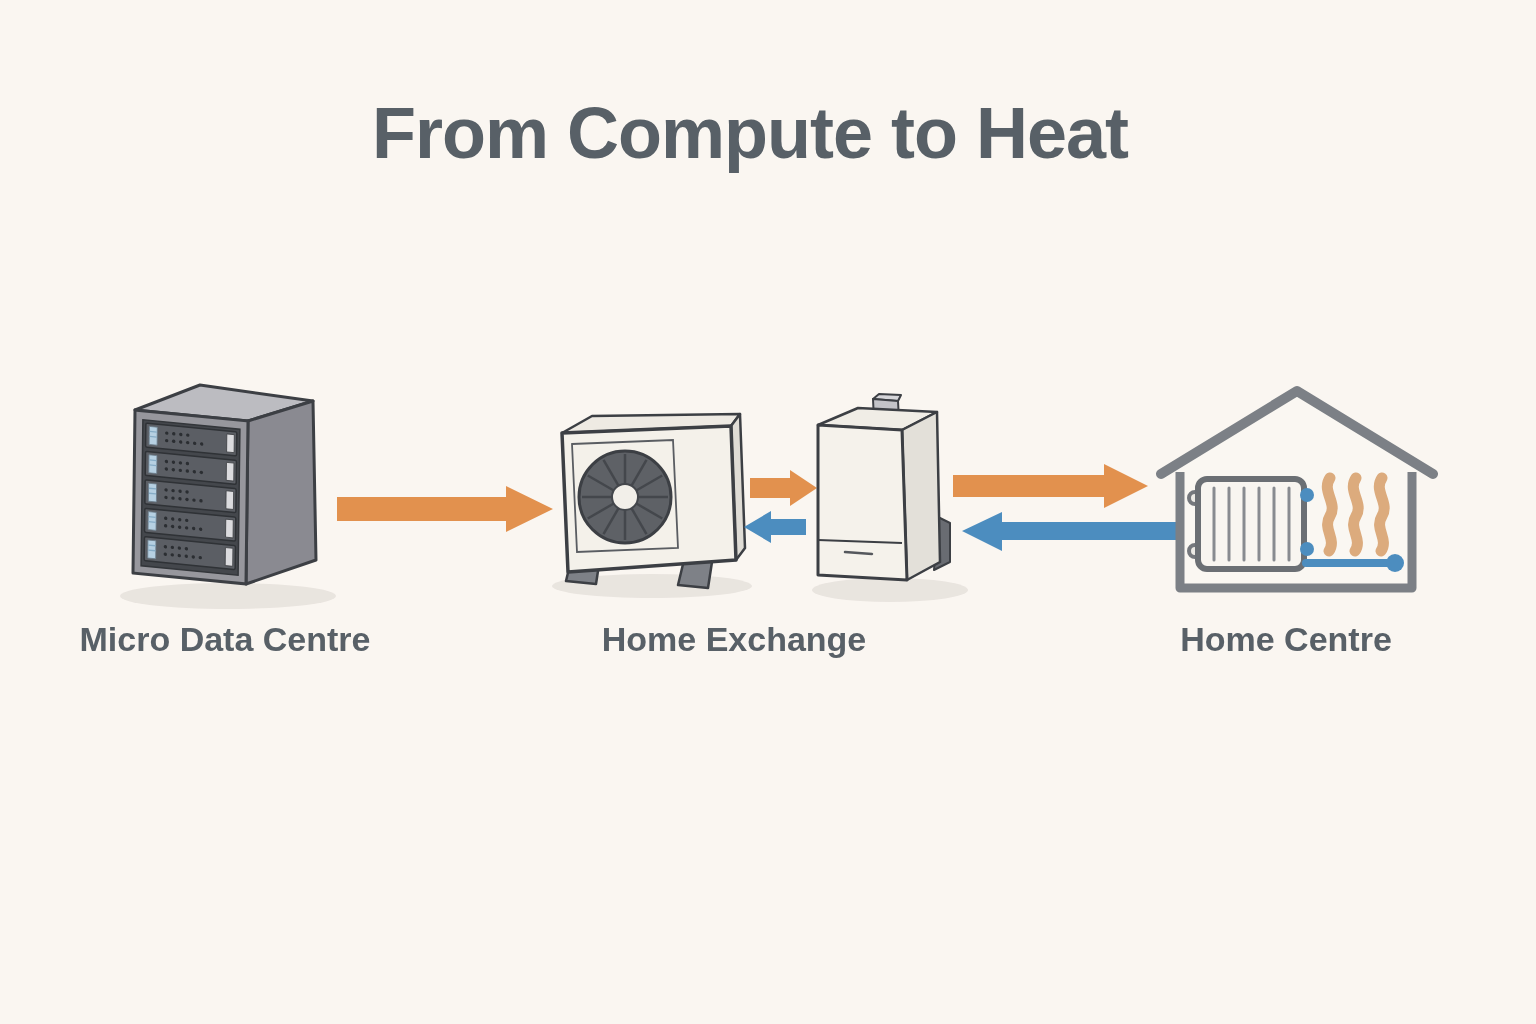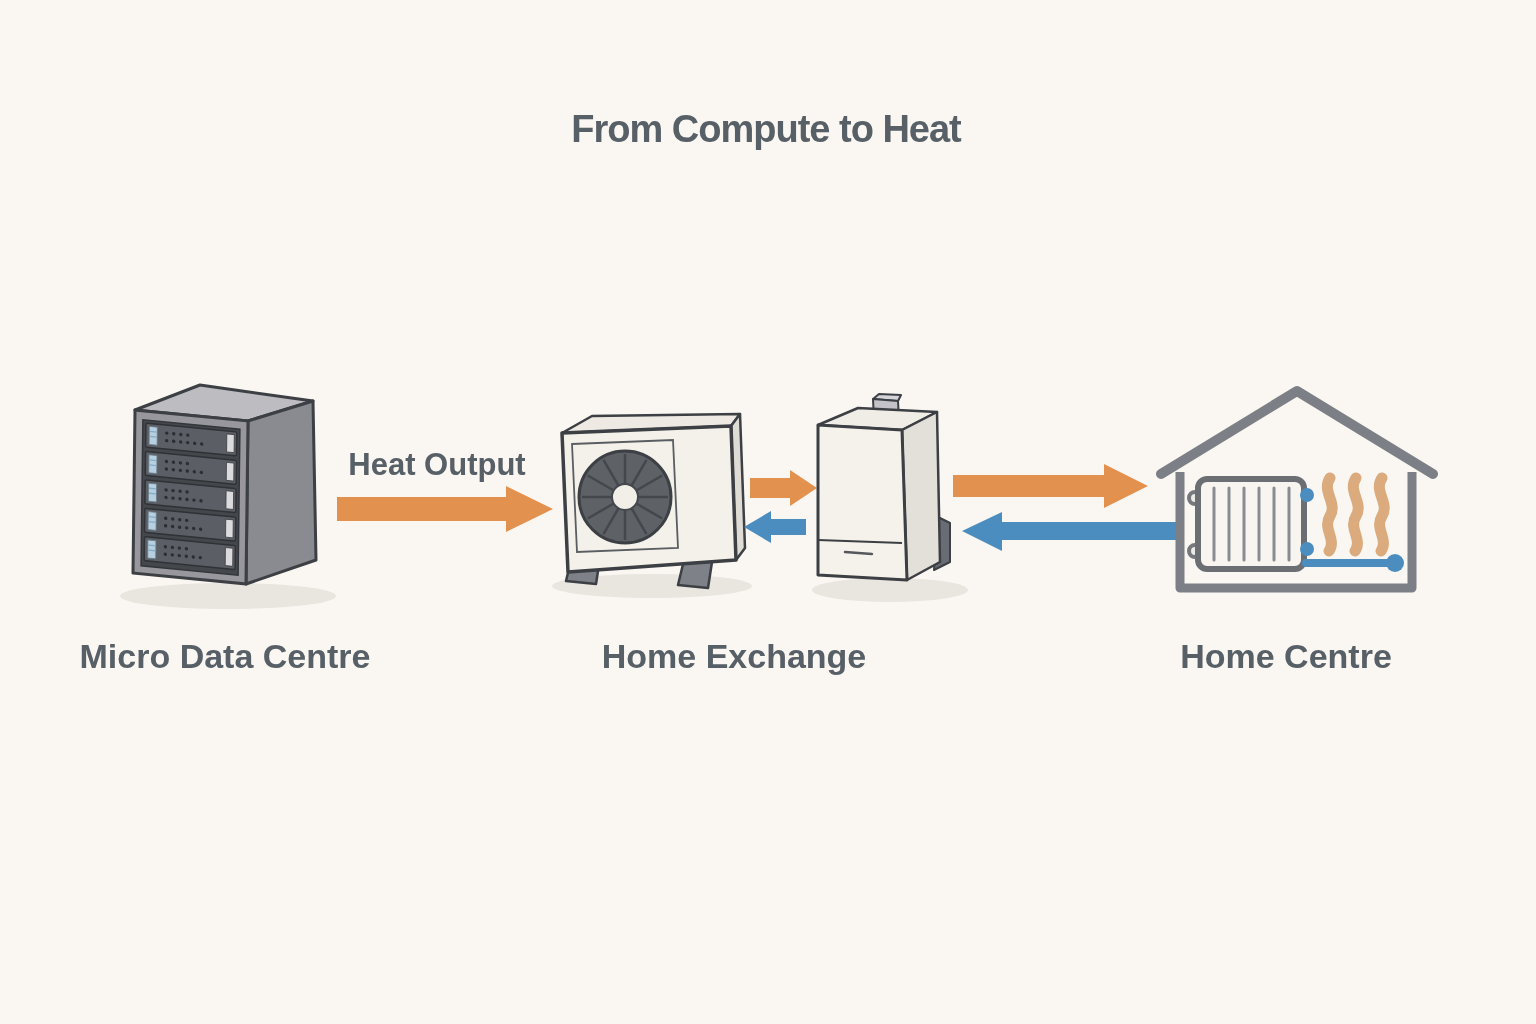--- a/index.html
+++ b/index.html
@@ -3,29 +3,29 @@
 <meta charset="utf-8">
 <style>
   html,body{margin:0;padding:0;}
   .canvas{
     position:relative;width:1536px;height:1024px;overflow:hidden;
     background:var(--background,#faf6f1);
     font-family:"Liberation Sans",sans-serif;
   }
   .title{
     position:absolute;left:750px;top:92px;transform:translateX(-50%);
-    font-size:38px;font-weight:bold;letter-spacing:-1px;white-space:nowrap;
-    color:var(--text,#586067);margin:16px;
+    font-size:72px;font-weight:bold;letter-spacing:-1px;white-space:nowrap;
+    color:var(--text,#586067);margin:0;
   }
   .label{
     position:absolute;transform:translateX(-50%);white-space:nowrap;
     font-weight:bold;color:var(--text,#586067);
   }
   .flow-label{font-size:31px;}
-  .stage-label{font-size:34px;margin-top:17px;}
+  .stage-label{font-size:34px;}
   .diagram-svg{position:absolute;left:0;top:0;}
   .fill-orange{fill:var(--orange,#e2914e);}
   .fill-blue{fill:var(--blue,#4c8dbf);}
   .ol{stroke:var(--outline,#3c3f44);}
   .hl{stroke:var(--house_outline,#7c8086);}
   .wave{stroke:var(--heat_wave,#dcab7d);}
   .pipe{stroke:var(--blue,#4c8dbf);}
   .pipe-dot{fill:var(--blue,#4c8dbf);}
 </style>
 </head>
@@ -150,19 +150,18 @@
       </g>
 
       <g fill="none" stroke-linecap="round">
         <path class="wave" stroke-width="11" transform="translate(1330,478)" d="M0,0 C-9,13 8,25 0,38 C-8,51 7,61 -1,73"></path>
         <path class="wave" stroke-width="11" transform="translate(1356,478)" d="M0,0 C-9,13 8,25 0,38 C-8,51 7,61 -1,73"></path>
         <path class="wave" stroke-width="11" transform="translate(1382,478)" d="M0,0 C-9,13 8,25 0,38 C-8,51 7,61 -1,73"></path>
       </g>
     </g>
   </svg>
 
-  <div class="label flow-label" style="left:437px;top:447px">Heat Output</div>
 
   <div class="label stage-label" style="left:225px;top:620px">Micro Data Centre</div>
   <div class="label stage-label" style="left:734px;top:620px">Home Exchange</div>
   <div class="label stage-label" style="left:1286px;top:620px">Home Centre</div>
 
 </div>
 
 </body></html>

